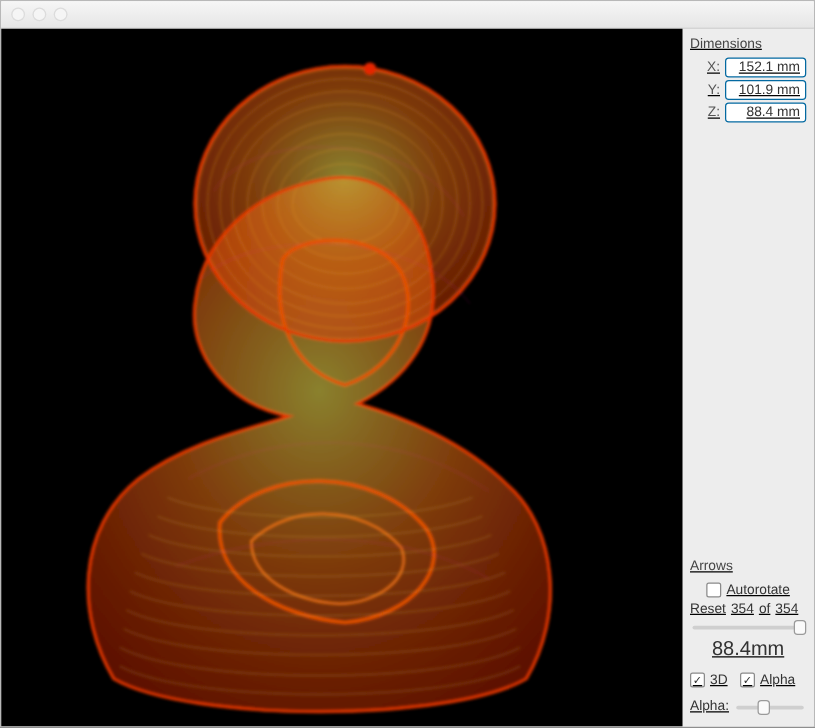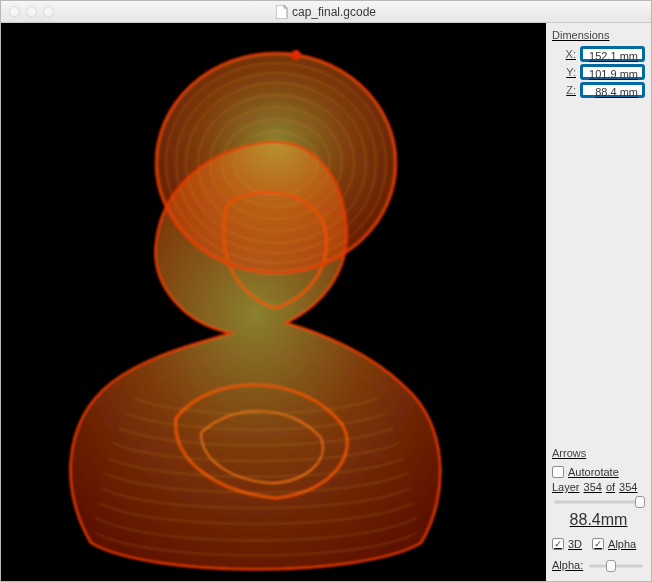--- a/index.html
+++ b/index.html
@@ -15,52 +15,43 @@
   .doc-icon { width:12px; height:14px; display:inline-block; }
   .doc-icon svg { display:block; }
   .content { flex: 1; display: flex; background: #e9e9e9; text-decoration: underline; }
   .viewport { flex: 1; background: #000; position: relative; overflow: hidden; }
   .viewport svg { position: absolute; inset: 0; width: 100%; height: 100%; }
   .sidebar { width: 105px; background: #ededed; display: flex; flex-direction: column; font-size: 11px; color: #333; }
   .panel { padding: 6px 6px 8px 6px; }
   .panel-title { font-size: 11px; color: #444; margin-bottom: 4px; }
   .dim-row { display: flex; align-items: center; height: 18px; }
   .dim-row .lab { width: 28px; text-align: right; padding-right: 4px; color: #555;}
-  .dim-row .val { flex: 1; background: #fff; border: 3px solid #0369a1; border-radius: 3px; height: 16px; line-height: 14px; padding: 0 4px; font-size: 11px; text-align: right; color: #333; }
+  .dim-row .val { flex: 1; background: #fff; border: 1px solid #0369a1; border-radius: 3px; height: 16px; line-height: 14px; padding: 0 4px; font-size: 11px; text-align: right; color: #333; }
   .spacer { flex: 1; }
-  .chk { display: flex; align-items: center; gap: 4px; height: 18px; }
+  .chk { display: flex; align-items: center; gap: 4px; height: 18px; justify-content: center; }
   .chkbox { width: 12px; height: 12px; border: 1px solid #8a8a8a; border-radius: 2px; background: #fff; display:inline-flex; align-items:center; justify-content:center; font-size:9px; color:#333; line-height:1;}
   .btn { display: block; height: 18px; line-height: 16px; font-size: 11px; text-align: center; border: 1px solid #b3b3b3; border-radius: 9px; background: linear-gradient(#fff,#efefef); margin: 2px 0 6px 0; cursor: default; white-space: nowrap;}
   .layer-row { display:flex; align-items:center; gap:4px; font-size:11px; color:#333; white-space:nowrap; }
   .slider { width: 100%; height: 14px; position: relative; margin-top:2px;}
   .slider .track { position:absolute; left:2px; right:2px; top:50%; height:3px; background:#cfcfcf; border-radius:2px; transform:translateY(-50%);}
   .slider .thumb { position:absolute; top:50%; width:10px; height:12px; background:#fafafa; border:1px solid #9a9a9a; border-radius:3px; transform:translate(-50%,-50%);}
   .mm-row { text-align:center; font-size:16px; color:#333; margin-top:2px; }
   .row2 { display:flex; align-items:center; gap:10px; margin-top:6px; }
   .alpha-row { display:flex; align-items:center; gap:4px; margin-top:4px;}
   .alpha-row .slider { flex:1; }
 </style>
 </head>
 <body>
 
 <div class="window">
   <div class="titlebar">
     <div class="traffic">
       <div class="tl close"></div>
       <div class="tl min"></div>
       <div class="tl max"></div>
-    </div>
-    <div class="title">
-      <span class="doc-icon">
-        <svg viewBox="0 0 12 14">
-            <path d="M1 0h7l3 3v10a1 1 0 0 1-1 1H1a1 1 0 0 1-1-1V1a1 1 0 0 1 1-1z" fill="#fff" stroke="#999"></path>
-            <path d="M8 0v3h3" fill="none" stroke="#999"></path>
-          </svg>
-      </span>
-      <span>cap_final.gcode</span>
     </div>
   </div>
   <div class="content">
     <div class="viewport">
       <svg viewBox="0 0 545 558" preserveAspectRatio="xMidYMid meet">
         <defs>
           <radialGradient id="g1" cx="50%" cy="40%" r="70%">
             <stop offset="0%" stop-color="#ffef55" stop-opacity="0.6"></stop>
             <stop offset="45%" stop-color="#ff7a18" stop-opacity="0.55"></stop>
             <stop offset="100%" stop-color="#ff2a00" stop-opacity="0.4"></stop>
@@ -139,21 +130,21 @@
       <div class="spacer"></div>
 
       <div class="panel">
         <div class="panel-title">Arrows</div>
         <div class="chk">
           <span class="chkbox"></span>
           <span>Autorotate</span>
         </div>
 
         <div class="layer-row">
-          <span>Layer</span>
+          <span>Reset</span>
           <span>354</span>
           <span>of</span>
           <span>354</span>
         </div>
         <div class="slider">
           <div class="track"></div>
           <div class="thumb" id="layer-thumb" style="left: 88px;"></div>
         </div>
         <div class="mm-row">88.4mm</div>
 

